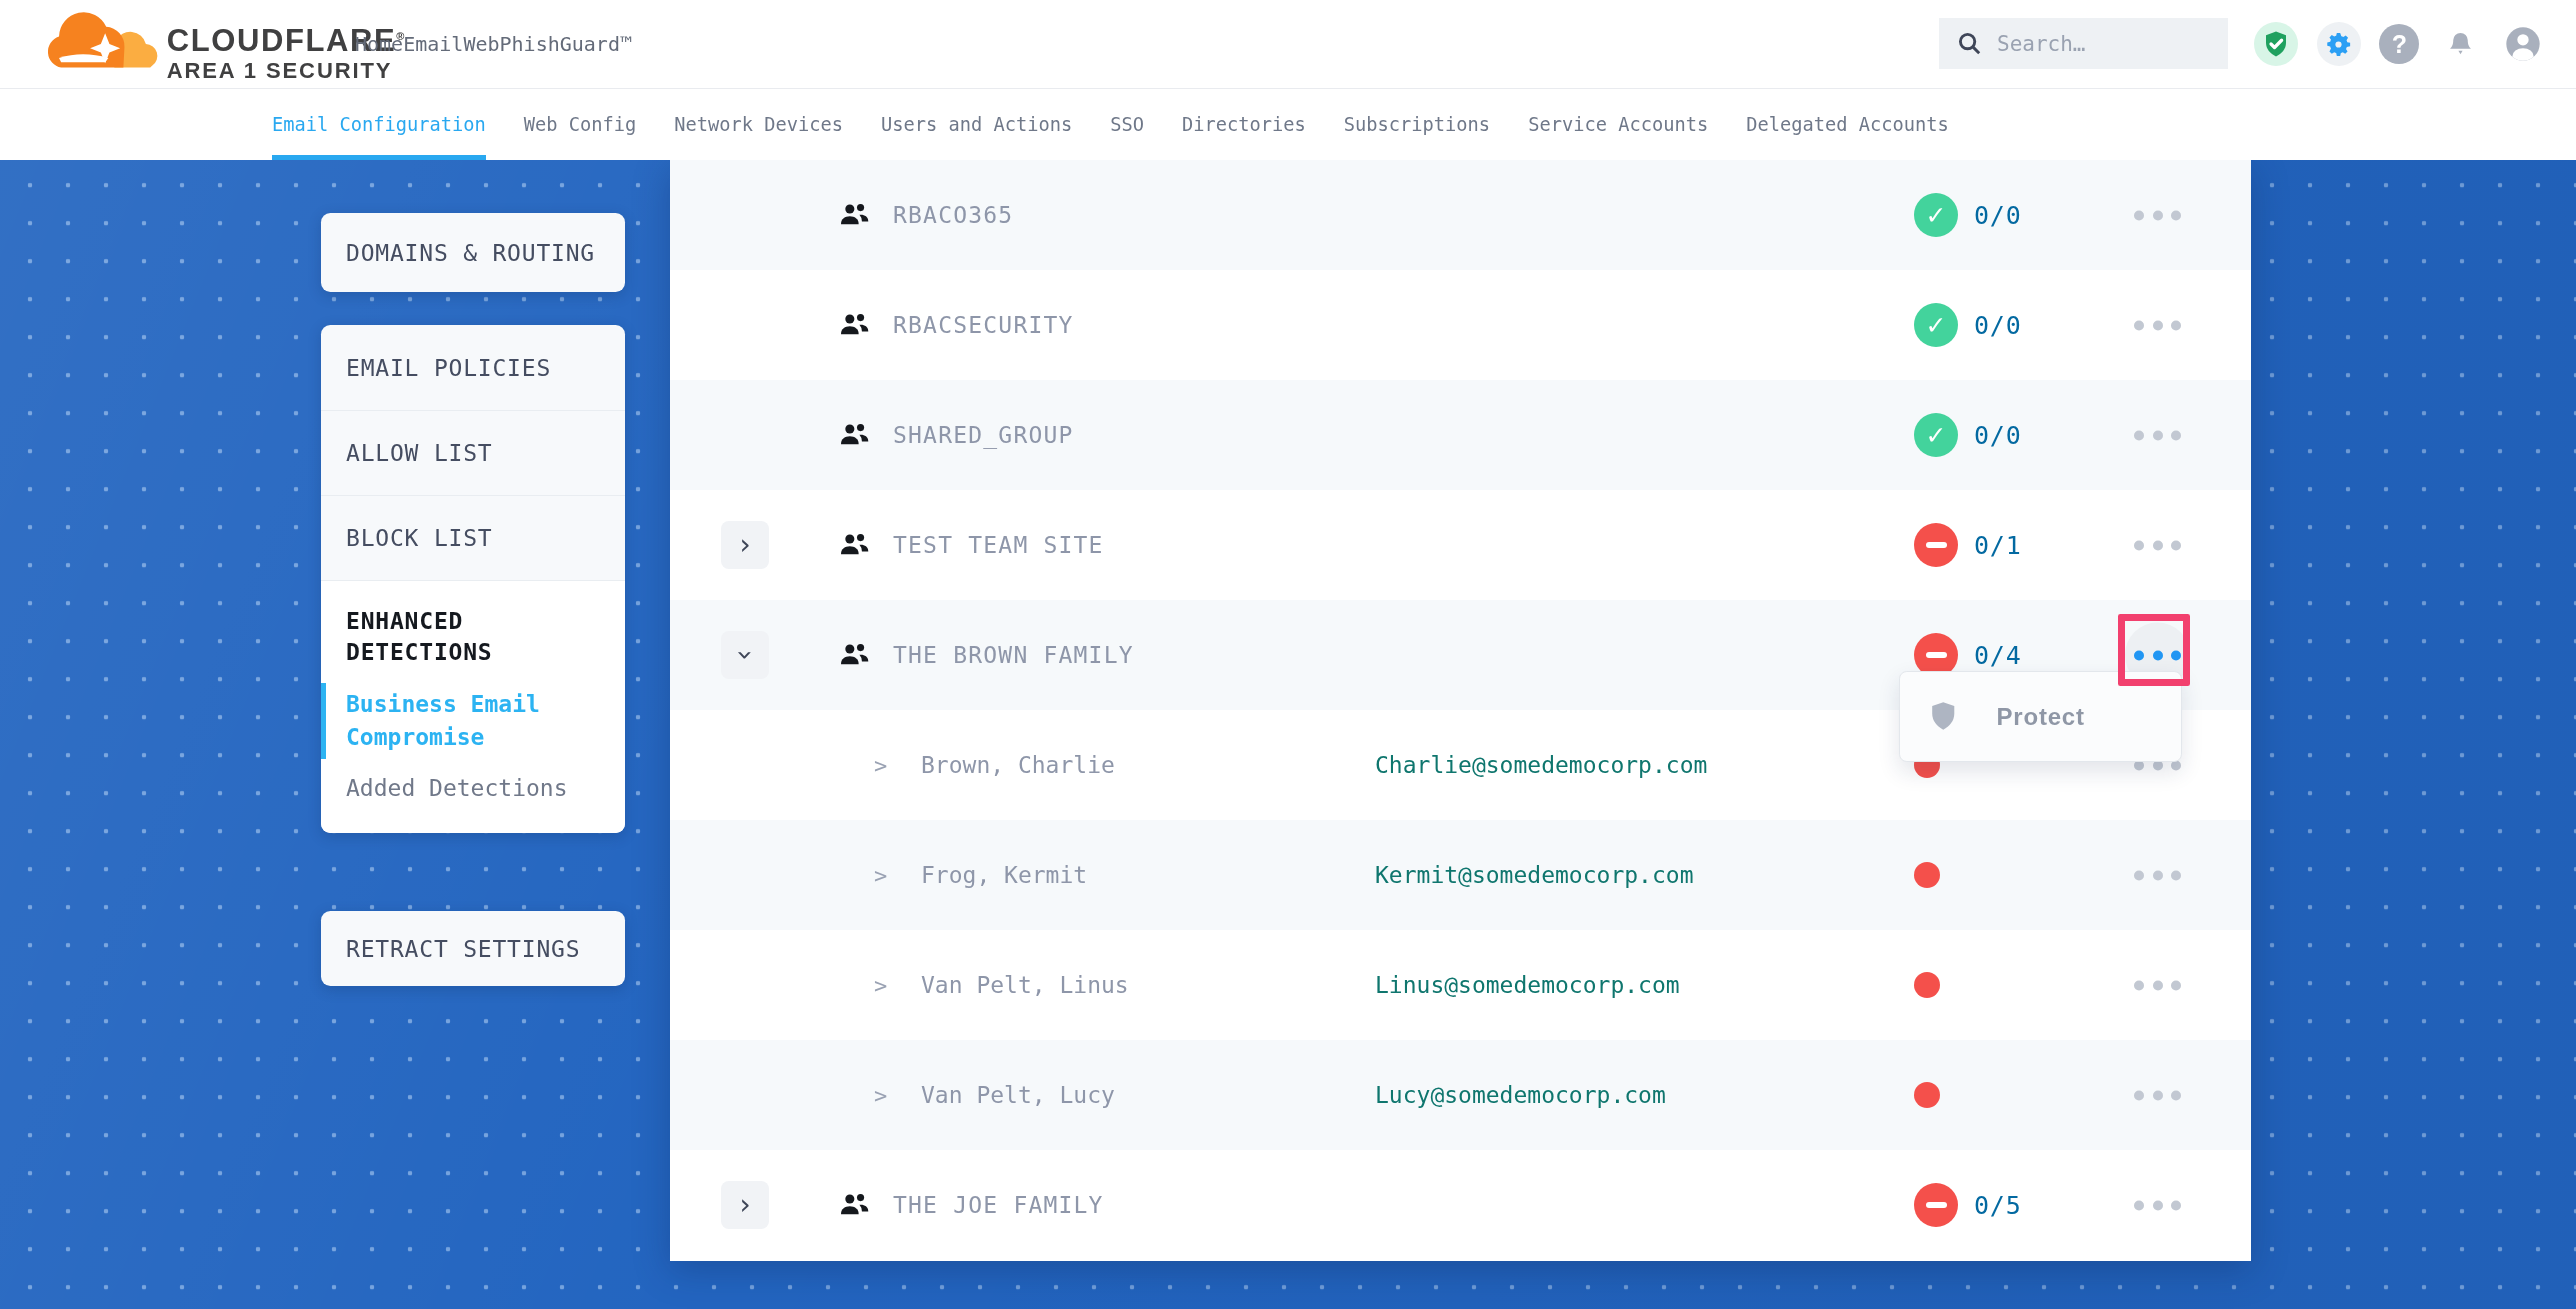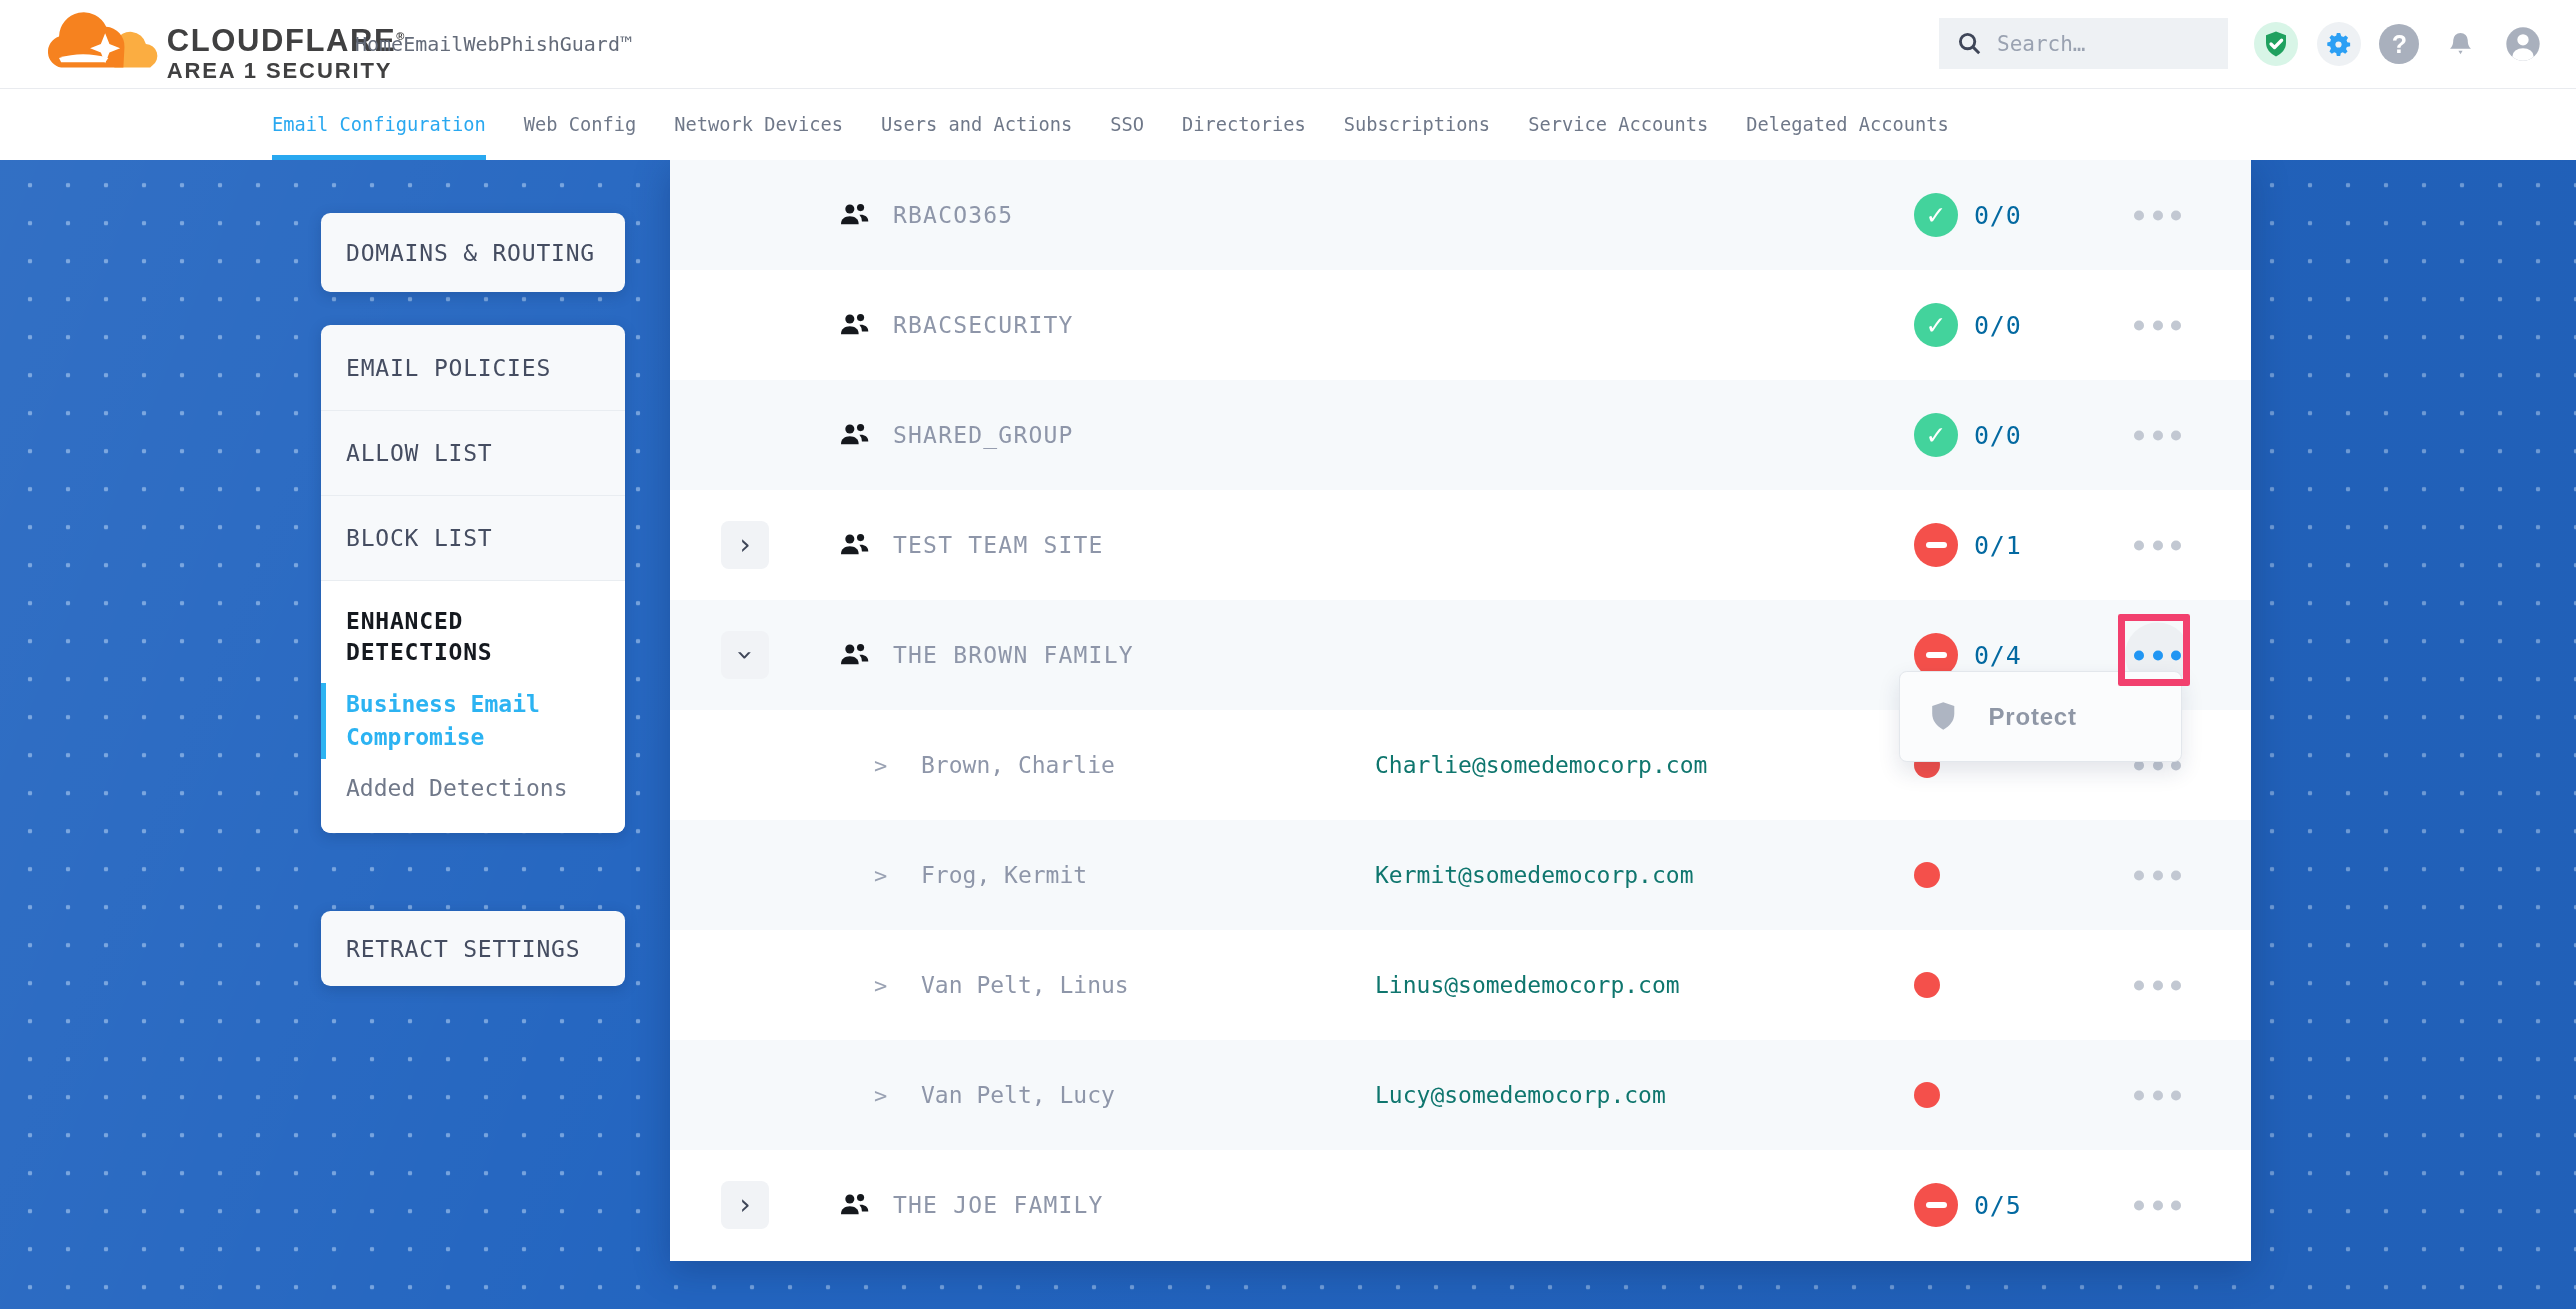--- a/index.html
+++ b/index.html
@@ -93,21 +93,21 @@
   .count{position:absolute;left:1304px;top:50%;transform:translateY(-50%);font-size:25px;color:#0369a1;letter-spacing:0.8px;}
   .statusdot{position:absolute;left:1244px;top:50%;transform:translateY(-50%);width:26px;height:26px;border-radius:50%;background:#f4504b;}
   .dots{position:absolute;left:1455px;top:50%;transform:translateY(-50%);width:65px;height:65px;
     display:flex;align-items:center;justify-content:center;gap:8.6px;background:transparent;border:none;border-radius:50%;cursor:pointer;padding:0;}
   .dots i{width:10px;height:10px;border-radius:50%;background:#c2c8d2;}
   .dots.active{background:#edf0f3;}
   .dots.active i{background:#2196f3;}
   
   .popup{position:absolute;left:1229px;top:511px;width:283px;height:91px;background:#fbfcfd;
     border:0.8px solid #e3e7ec;border-radius:7.8px;box-shadow:0 9.3px 22px rgba(25,45,85,.12);
-    display:flex;align-items:center;gap:32px;padding-left:30px;box-sizing:border-box;z-index:5;cursor:pointer;text-align:center;}
+    display:flex;align-items:center;gap:40px;padding-left:30px;box-sizing:border-box;z-index:5;cursor:pointer;text-align:center;}
   .popup-label{font-family:"Liberation Sans","DejaVu Sans",sans-serif;font-weight:bold;
     font-size:24px;color:#8f97a6;letter-spacing:0.8px;}
   .pinkbox{position:absolute;left:1448px;top:454px;width:72px;height:72px;border:7.8px solid #f2406e;
     border-radius:2.3px;box-sizing:border-box;z-index:6;pointer-events:none;}
 </style>
 </head>
 <body>
 
 <div class="header">
   <div class="logo">

